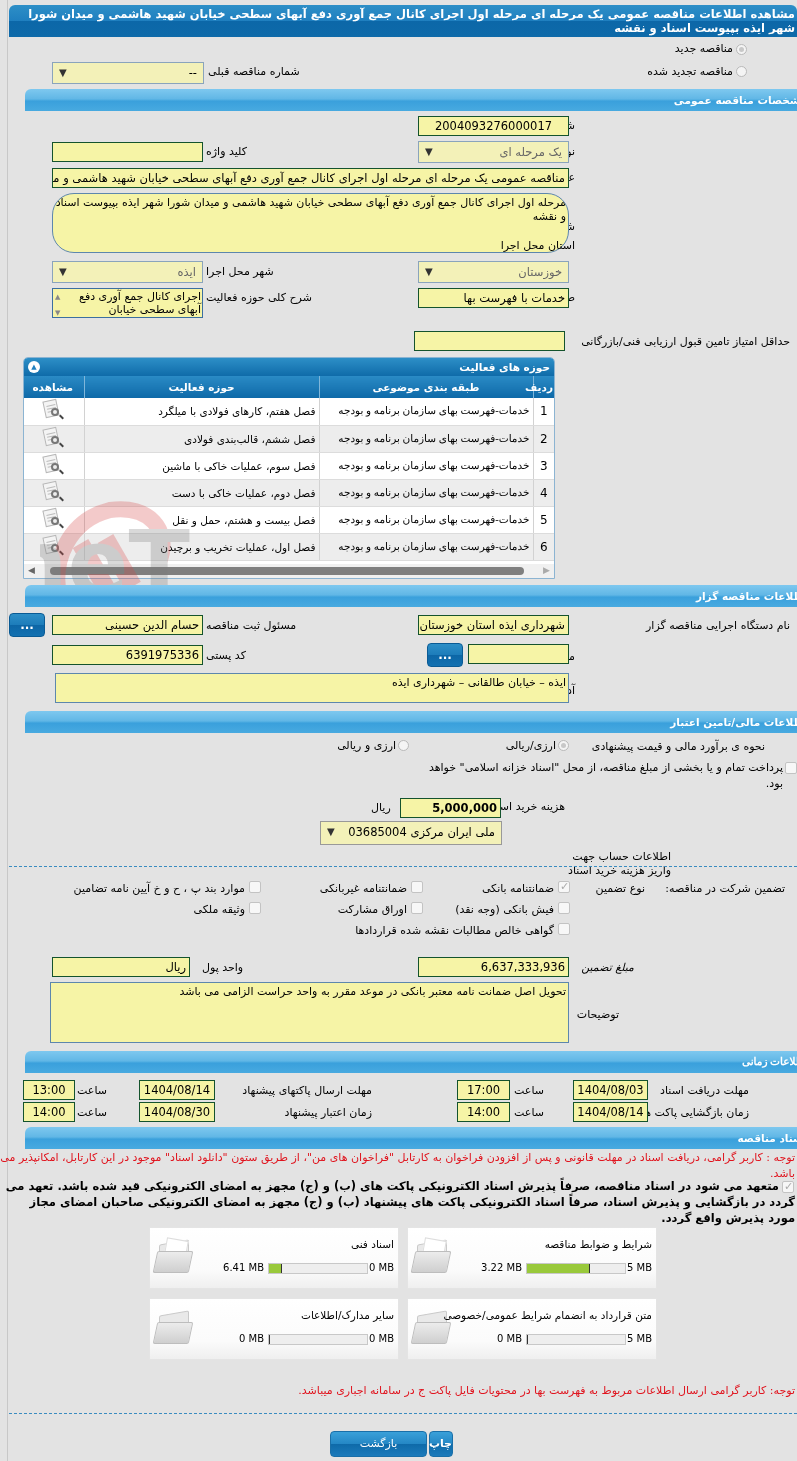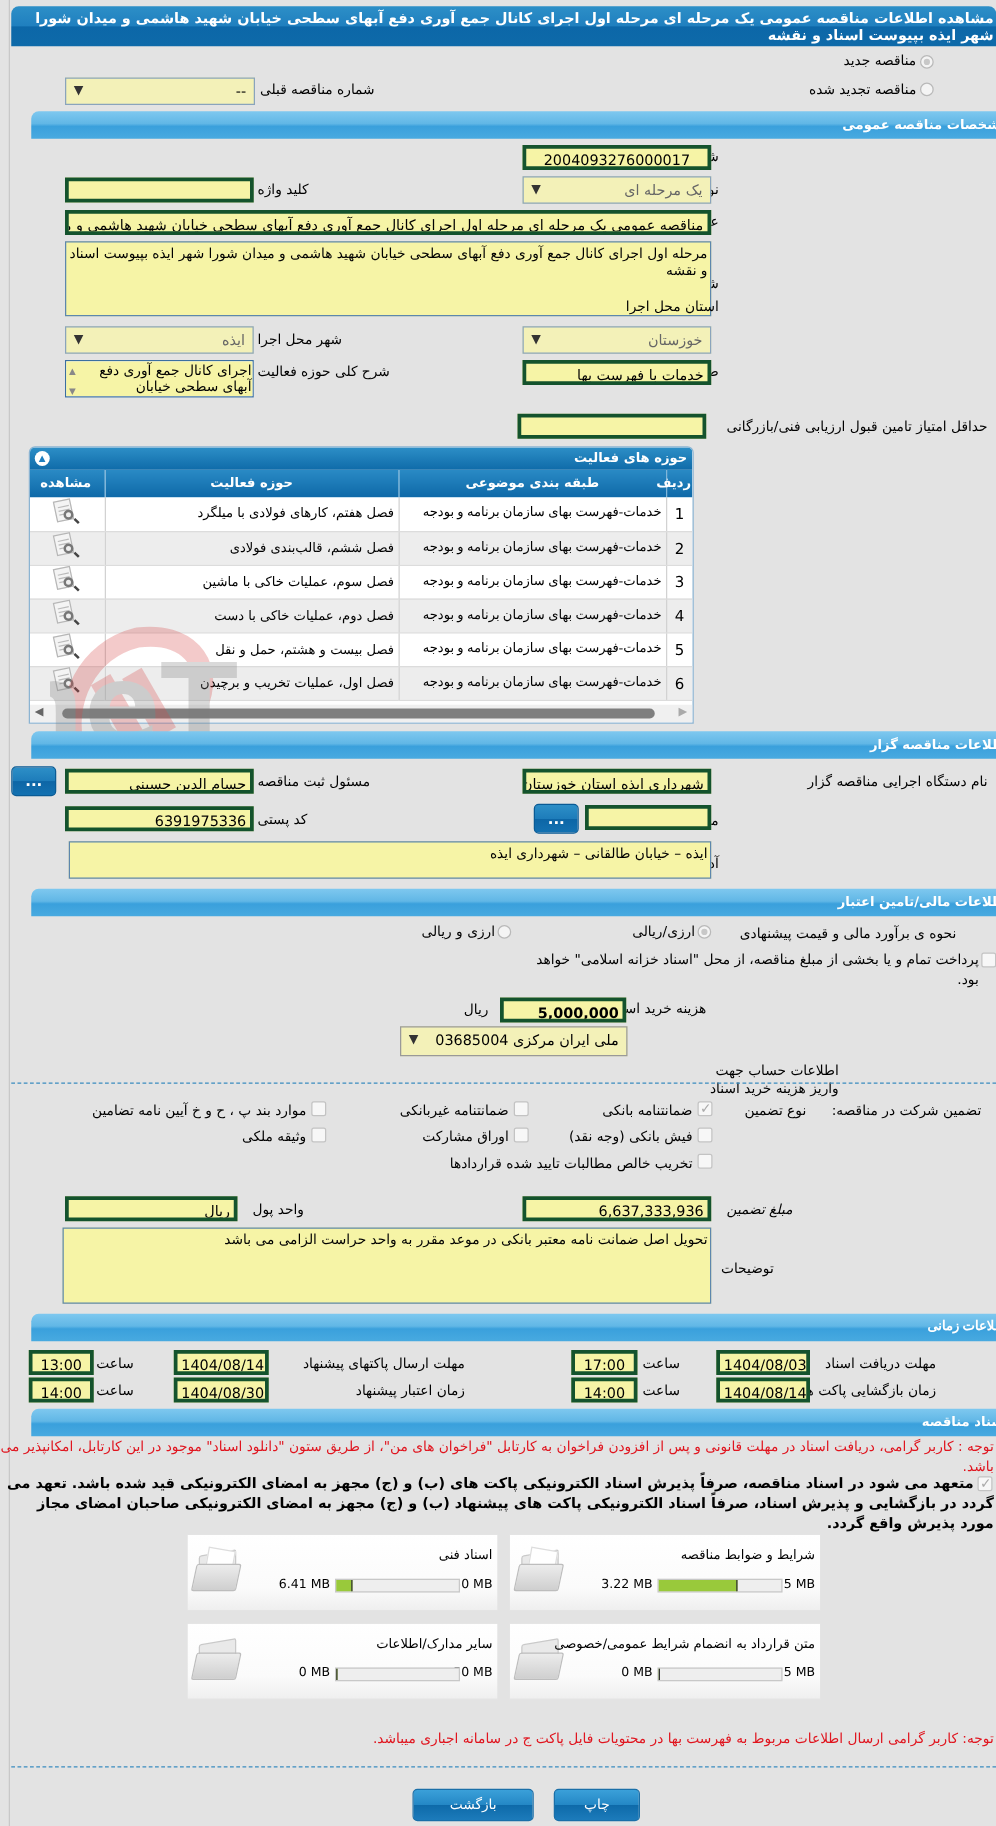--- a/index.html
+++ b/index.html
@@ -22,21 +22,21 @@
   }
   .sec-bar {
     position: absolute; left: 9px; width: 788px; height: 22px;
     background: linear-gradient(#7ec8ef 0%, #61b7e6 45%, #3aa0dc 55%, #48aae0 100%);
     border-radius: 6px 6px 0 0;
     color: #fff; font-weight: bold; font-size: 10.5px; line-height: 22px;
     padding-right: 6px; text-align: right; margin-left: 16px;
   }
   .lbl { position: absolute; font-size: 11px; white-space: nowrap; text-align: right; }
   .fld {
-    position: absolute; background: #f6f4a6; border: 3px solid #14532d;
+    position: absolute; background: #f6f4a6; border: 1px solid #14532d;
     font-size: 11.5px; line-height: 18px; padding: 0 3px; white-space: nowrap; overflow: hidden; text-align: right;
   }
   .fld.ltr { direction: ltr; text-align: right; }
   .fld.center { text-align: center; }
   .sel {
     position: absolute; background: #f3f1b8; border: 1px solid #8aa4bc;
     font-size: 11.5px; line-height: 20px; padding: 0 6px 0 20px; white-space: nowrap; overflow: hidden; color: #666; text-align: right;
   }
   .sel .chev { position: absolute; left: 6px; top: 0; color: #333; font-size: 10px; }
   .area {
@@ -120,21 +120,21 @@
   <span>یک مرحله ای</span>
   <span class="chev">▼</span>
 </div>
 <span class="lbl" style="left:206px; top:145px;">کلید واژه</span>
 <div class="fld" style="left:52px; top:142px; width:151px; height:20px;"></div>
 
 <span class="lbl" style="right:222px; top:171px;">عنوان/موضوع مناقصه</span>
 <div class="fld" style="left:52px; top:168px; width:517px; height:20px;">مناقصه عمومی یک مرحله ای مرحله اول اجرای کانال جمع آوری دفع آبهای سطحی خیابان شهید هاشمی و میدان شورا شهر ایذه</div>
 
 <span class="lbl" style="right:222px; top:220px;">شرح مناقصه</span>
-<div class="area" style="left:52px; top:193px; width:517px; height:60px;">مرحله اول اجرای کانال جمع آوری دفع آبهای سطحی خیابان شهید هاشمی و میدان شورا شهر ایذه بپیوست اسناد و نقشه</div>
+<div class="area" style="left:52px; top:193px; width:517px; height:60px;border-radius:22px;">مرحله اول اجرای کانال جمع آوری دفع آبهای سطحی خیابان شهید هاشمی و میدان شورا شهر ایذه بپیوست اسناد و نقشه</div>
 
 <span class="lbl" style="right:222px; top:238px; top:239px;">استان محل اجرا</span>
 <div class="sel" style="left:418px; top:261px; width:151px; height:22px;">
   <span>خوزستان</span>
   <span class="chev">▼</span>
 </div>
 <span class="lbl" style="left:206px; top:265px;">شهر محل اجرا</span>
 <div class="sel" style="left:52px; top:261px; width:151px; height:22px;">
   <span>ایذه</span>
   <span class="chev">▼</span>
@@ -276,21 +276,21 @@
 <span class="lbl" style="right:552px; top:882px;">موارد بند پ ، ح و خ آیین نامه تضامین</span>
 
 <span class="chk" style="right:227px; top:902px;"></span>
 <span class="lbl" style="right:243px; top:903px;">فیش بانکی (وجه نقد)</span>
 <span class="chk" style="right:374px; top:902px;"></span>
 <span class="lbl" style="right:390px; top:903px;">اوراق مشارکت</span>
 <span class="chk" style="right:536px; top:902px;"></span>
 <span class="lbl" style="right:552px; top:903px;">وثیقه ملکی</span>
 
 <span class="chk" style="right:227px; top:923px;"></span>
-<span class="lbl" style="right:243px; top:924px;">تخریب خالص مطالبات تایید شده قراردادها</span>
+<span class="lbl" style="right:243px; top:924px;">گواهی خالص مطالبات نقشه شده قراردادها</span>
 
 <span class="lbl" style="right:163px; top:961px;font-style:italic;">مبلغ تضمین</span>
 <div class="fld ltr" style="left:418px; top:957px; width:151px; height:20px;">6,637,333,936</div>
 <span class="lbl" style="left:202px; top:961px;">واحد پول</span>
 <div class="fld" style="left:52px; top:957px; width:138px; height:20px;">ریال</div>
 
 <span class="lbl" style="right:178px; top:1008px;">توضیحات</span>
 <div class="area" style="left:50px; top:982px; width:519px; height:61px;">تحویل اصل ضمانت نامه معتبر بانکی در موعد مقرر به واحد حراست الزامی می باشد</div>
 
 <div class="sec-bar" style="top:1051px;font-family:Liberation Serif, serif;">اطلاعات زمانی</div>
@@ -370,14 +370,14 @@
   <span class="bar">
       <span class="fill" style="width:0; border-right:1px solid #333;"></span>
     </span>
   <span class="cursz">0 MB</span>
 </div>
 
 <div class="lbl red" style="right:2px; top:1384px; font-size:11px;">توجه: کاربر گرامی ارسال اطلاعات مربوط به فهرست بها در محتویات فایل پاکت ج در سامانه اجباری میباشد.</div>
 
 <div class="dash-line" style="top:1413px;"></div>
 
-<div class="bigbtn" style="left:443px; top:1431px; width:69px;">چاپ</div>
+<div class="bigbtn" style="left:429px; top:1431px; width:24px;font-weight:bold;">چاپ</div>
 <div class="bigbtn" style="left:330px; top:1431px; width:97px;">بازگشت</div>
 
 </body></html>

